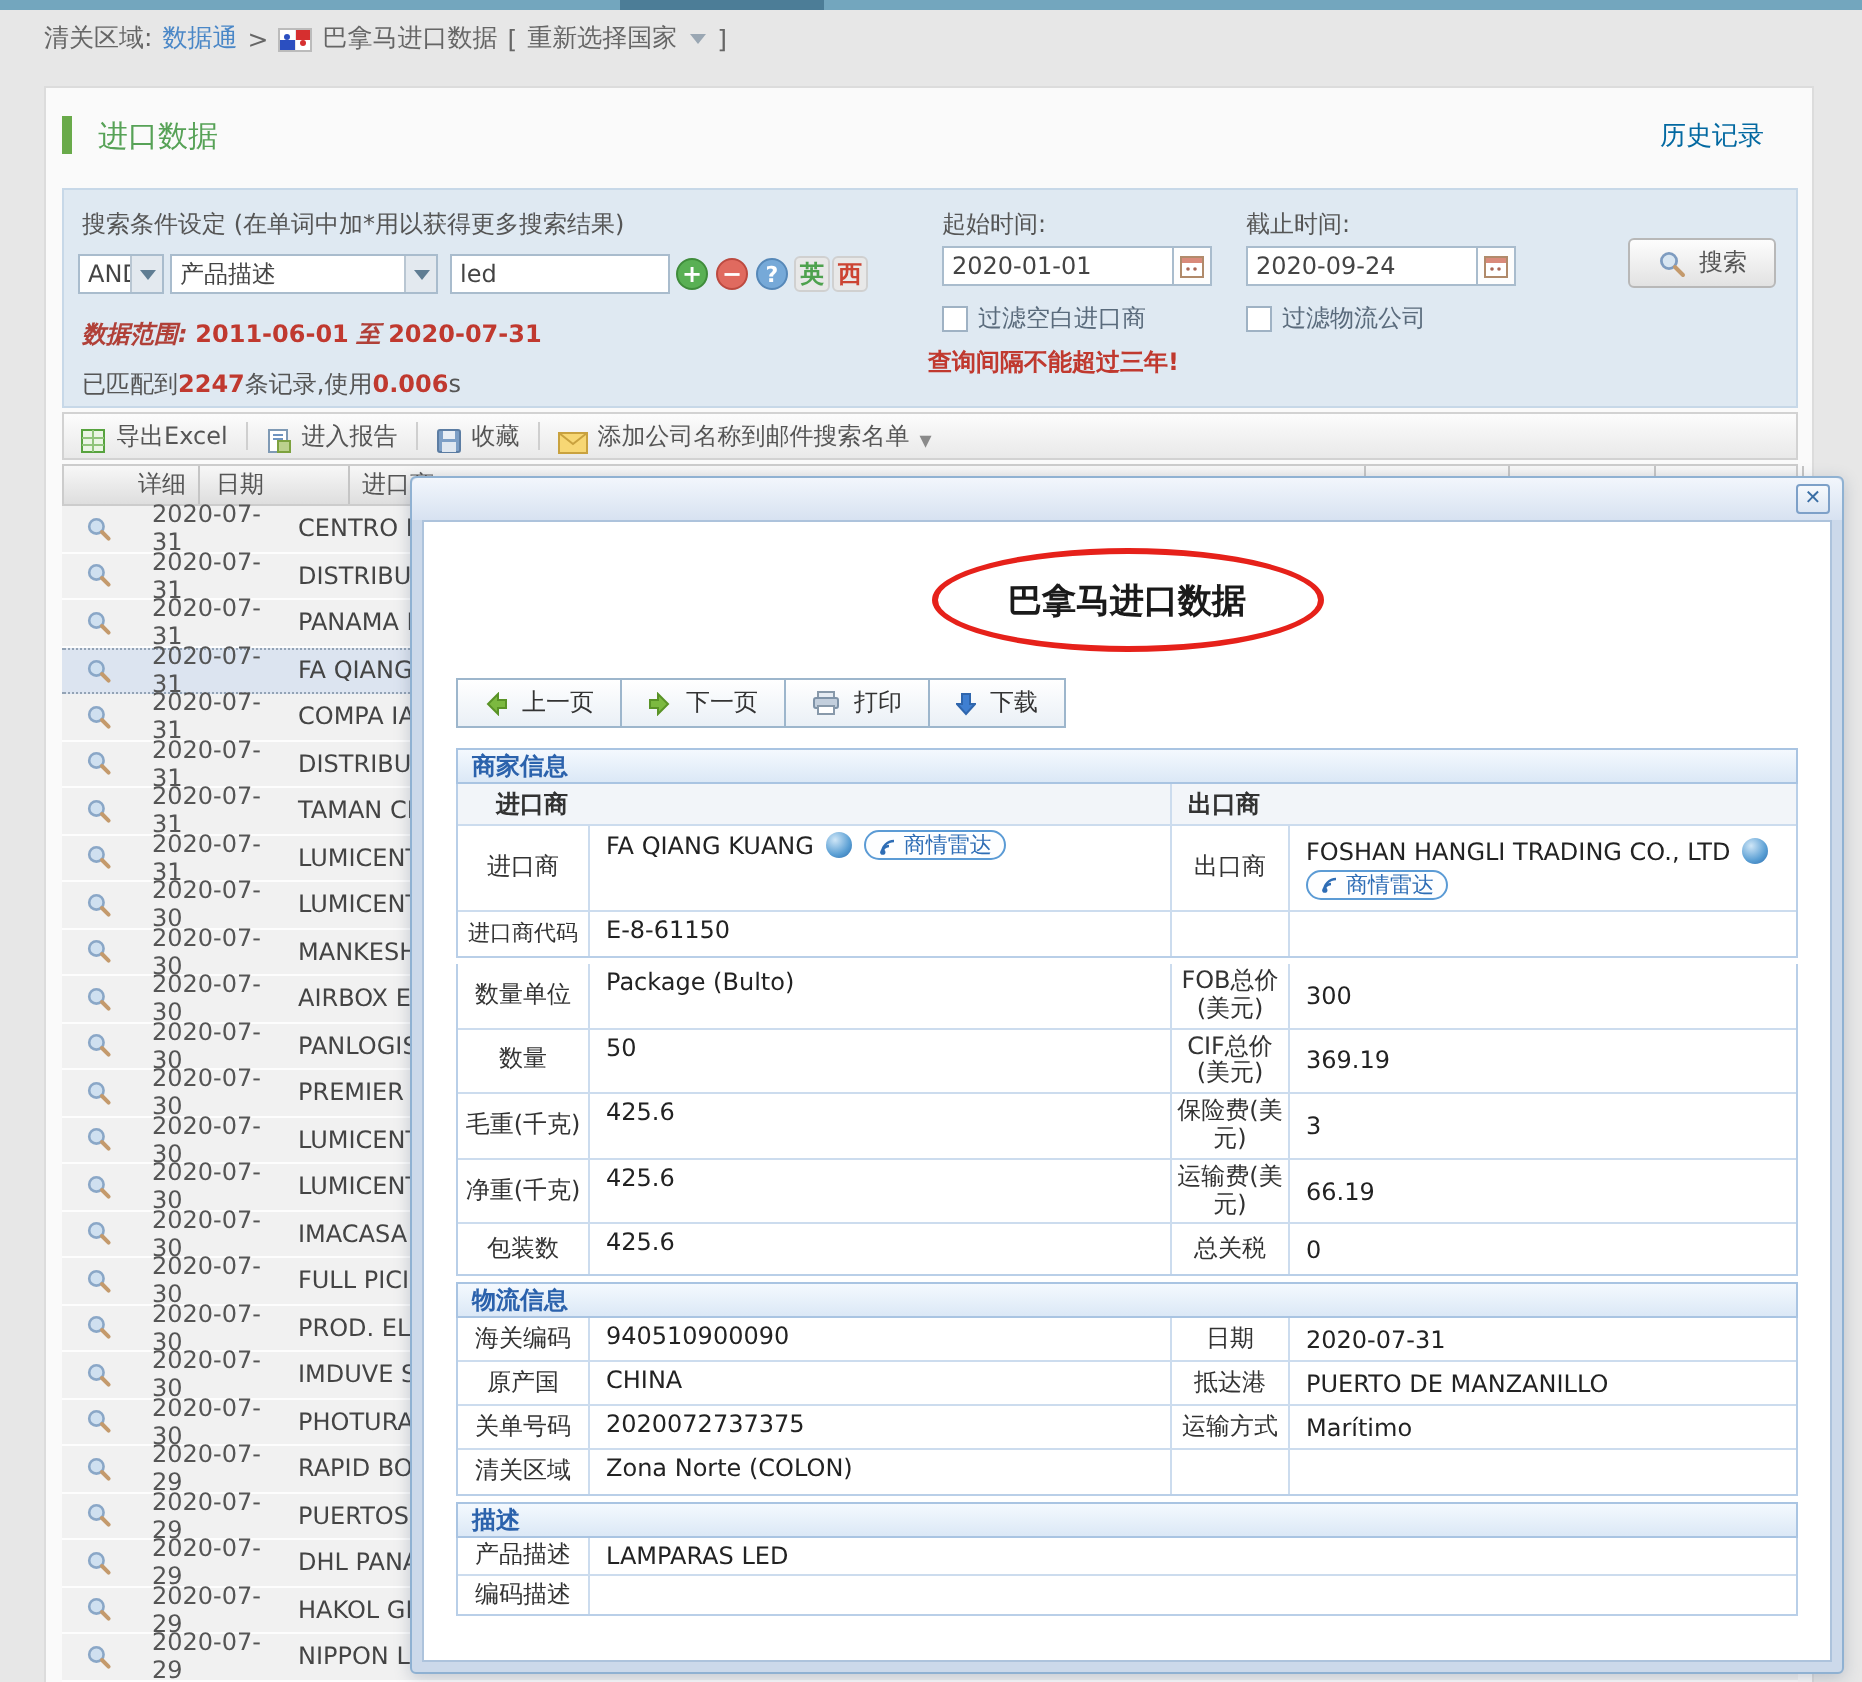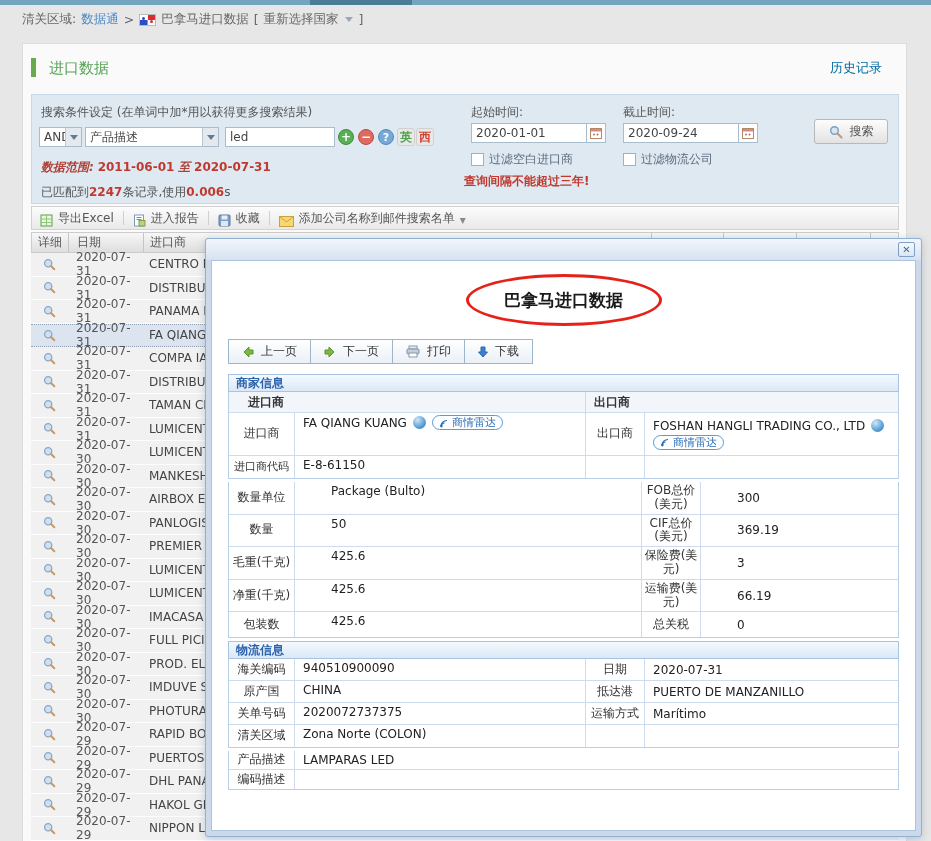--- a/index.html
+++ b/index.html
@@ -55,21 +55,21 @@
   .red-b { color:#c0392f; font-weight:bold; }
   .maroon { color:#b04038; font-weight:bold;font-style:italic; }
 
   
   .toolbar { position:absolute; left:8px; top:162px; right:7px; height:24px; background:linear-gradient(#fcfcfc,#e9e9e9); border:1px solid #d2d2d2; display:flex; align-items:center; padding:0 8px; gap:9px; color:#555; }
   .titem { display:flex; align-items:flex-end; gap:5px; cursor:pointer; white-space:nowrap; }
   .tdiv { width:1px; height:14px; background:#cfcfcf; }
 
   
   .thead { position:absolute; left:8px; top:188px; right:7px; height:21px; background:linear-gradient(#f7f7f7,#dedede); border:1px solid #cccccc; display:flex; align-items:center; color:#555; }
-  .thead .c1 { width:37px; padding-left:6px; border-right:1px solid #c5c5c5; height:100%; display:flex; align-items:center; }
+  .thead .c1 { width:37px; padding-left:6px; border-right:1px solid #c5c5c5; height:100%; display:flex; align-items:center;margin-left:31px; }
   .thead .c2 { width:75px; padding-left:8px; border-right:1px solid #c5c5c5; height:100%; display:flex; align-items:center; }
   .thead .c3 { flex:1; padding-left:6px; height:100%; display:flex; align-items:center; position:relative; }
   .thead .vsep { position:absolute; top:0; width:1px; height:100%; background:#c5c5c5; }
   .rows { position:absolute; left:8px; top:209px; right:7px; }
   .trow { height:23.5px; background:#f1f1f1; border-bottom:1px solid #fdfdfd; display:flex; align-items:center; cursor:pointer; }
   .trow.selected { background:#dce4f0; border-top:1px dotted #93a3b5; border-bottom:1px dotted #93a3b5; }
   .c-detail { width:37px; display:flex; justify-content:center; }
   .c-date { width:75px; padding-left:8px; color:#555; }
   .c-imp { flex:1; padding-left:6px; color:#444; white-space:nowrap; overflow:hidden; }
 
@@ -92,21 +92,21 @@
   .mrow:last-child { border-bottom:none; }
   .ml { width:66px; border-right:1px solid #ccdcee; display:flex; align-items:center; justify-content:center; text-align:center; color:#333; padding:2px; line-height:1.15; }
   .ml2 { width:60px; border-left:1px solid #ccdcee; border-right:1px solid #ccdcee; display:flex; align-items:center; justify-content:center; text-align:center; color:#333; padding:2px 1px; line-height:1.15; }
   .mv1 { width:290px; display:flex; align-items:flex-start; padding:2px 8px; color:#222; }
   .mv2 { flex:1; display:flex; align-items:center; padding:2px 8px; color:#222; }
   .mvwide { flex:1; display:flex; align-items:center; padding:2px 8px; color:#222; }
   .subhead { background:#f2f5f9; font-weight:bold; color:#333; min-height:21px; }
   .subhead .sc1 { width:357px; border-right:1px solid #ccdcee; display:flex; align-items:center; padding-left:19px; }
   .subhead .sc2 { flex:1; display:flex; align-items:center; padding-left:8px; }
   .mrow.tall { min-height:43px; }
-  .product .mrow { min-height:25px;gap:28px; }
+  .product .mrow { min-height:25px; }
   .logis .mrow { min-height:22px; }
   .descr .mrow { min-height:19px; }
   .exp-val { display:flex; flex-direction:column; justify-content:center; gap:2px; }
   .vline { display:flex; align-items:center; gap:6px; }
   .globe { width:13px; height:13px; border-radius:50%; background:radial-gradient(circle at 35% 30%, #cfe6f7, #5a9fd4 60%, #2a6bad); display:inline-block; flex:none; }
   .radar { display:inline-flex; align-items:center; gap:3px; height:15px; padding:0 6px; border:1px solid #5b9bd5; border-radius:9px; color:#2e6db5; font-size:11px; white-space:nowrap; cursor:pointer; background:#fdfeff; }
 </style>
 </head>
 <body>
 
@@ -713,20 +713,21 @@
             <div class="ml">清关区域</div>
             <div class="mv1">Zona Norte (COLON)</div>
             <div class="ml2"></div>
             <div class="mv2"></div>
           </div>
         </div>
     </div>
 
     
     <div class="msec">
+      <div class="mhead">描述</div>
       <div class="mtable descr">
 
           <div class="mrow">
             <div class="ml">产品描述</div>
             <div class="mvwide">LAMPARAS LED</div>
           </div>
 
           <div class="mrow">
             <div class="ml">编码描述</div>
             <div class="mvwide"></div>

